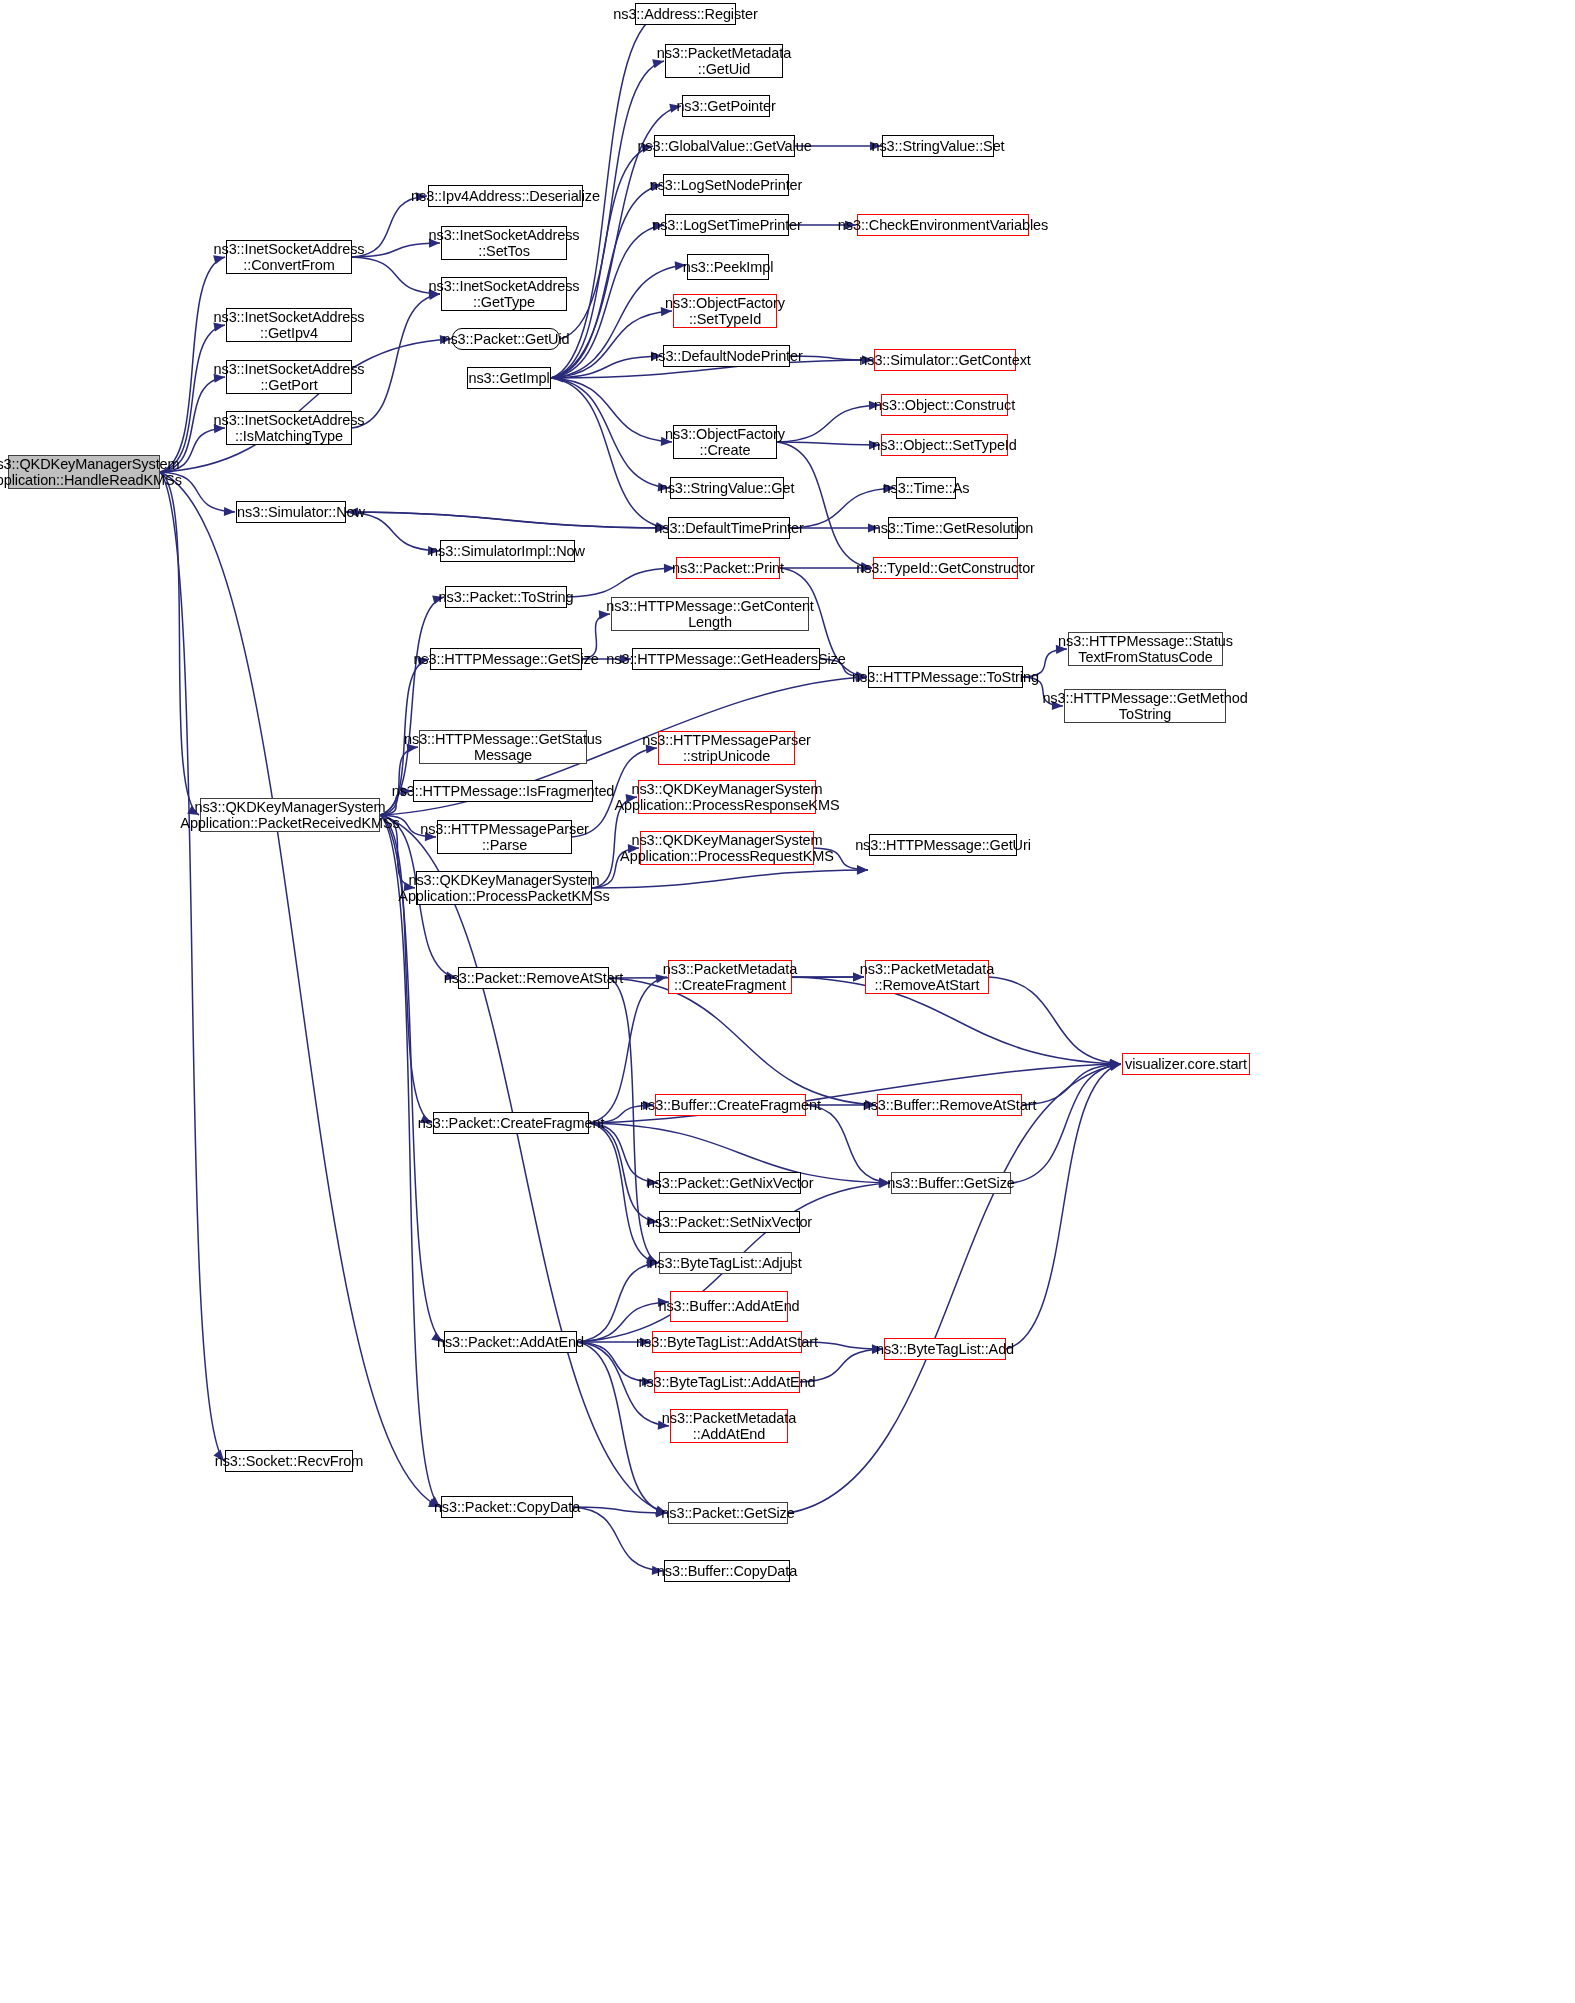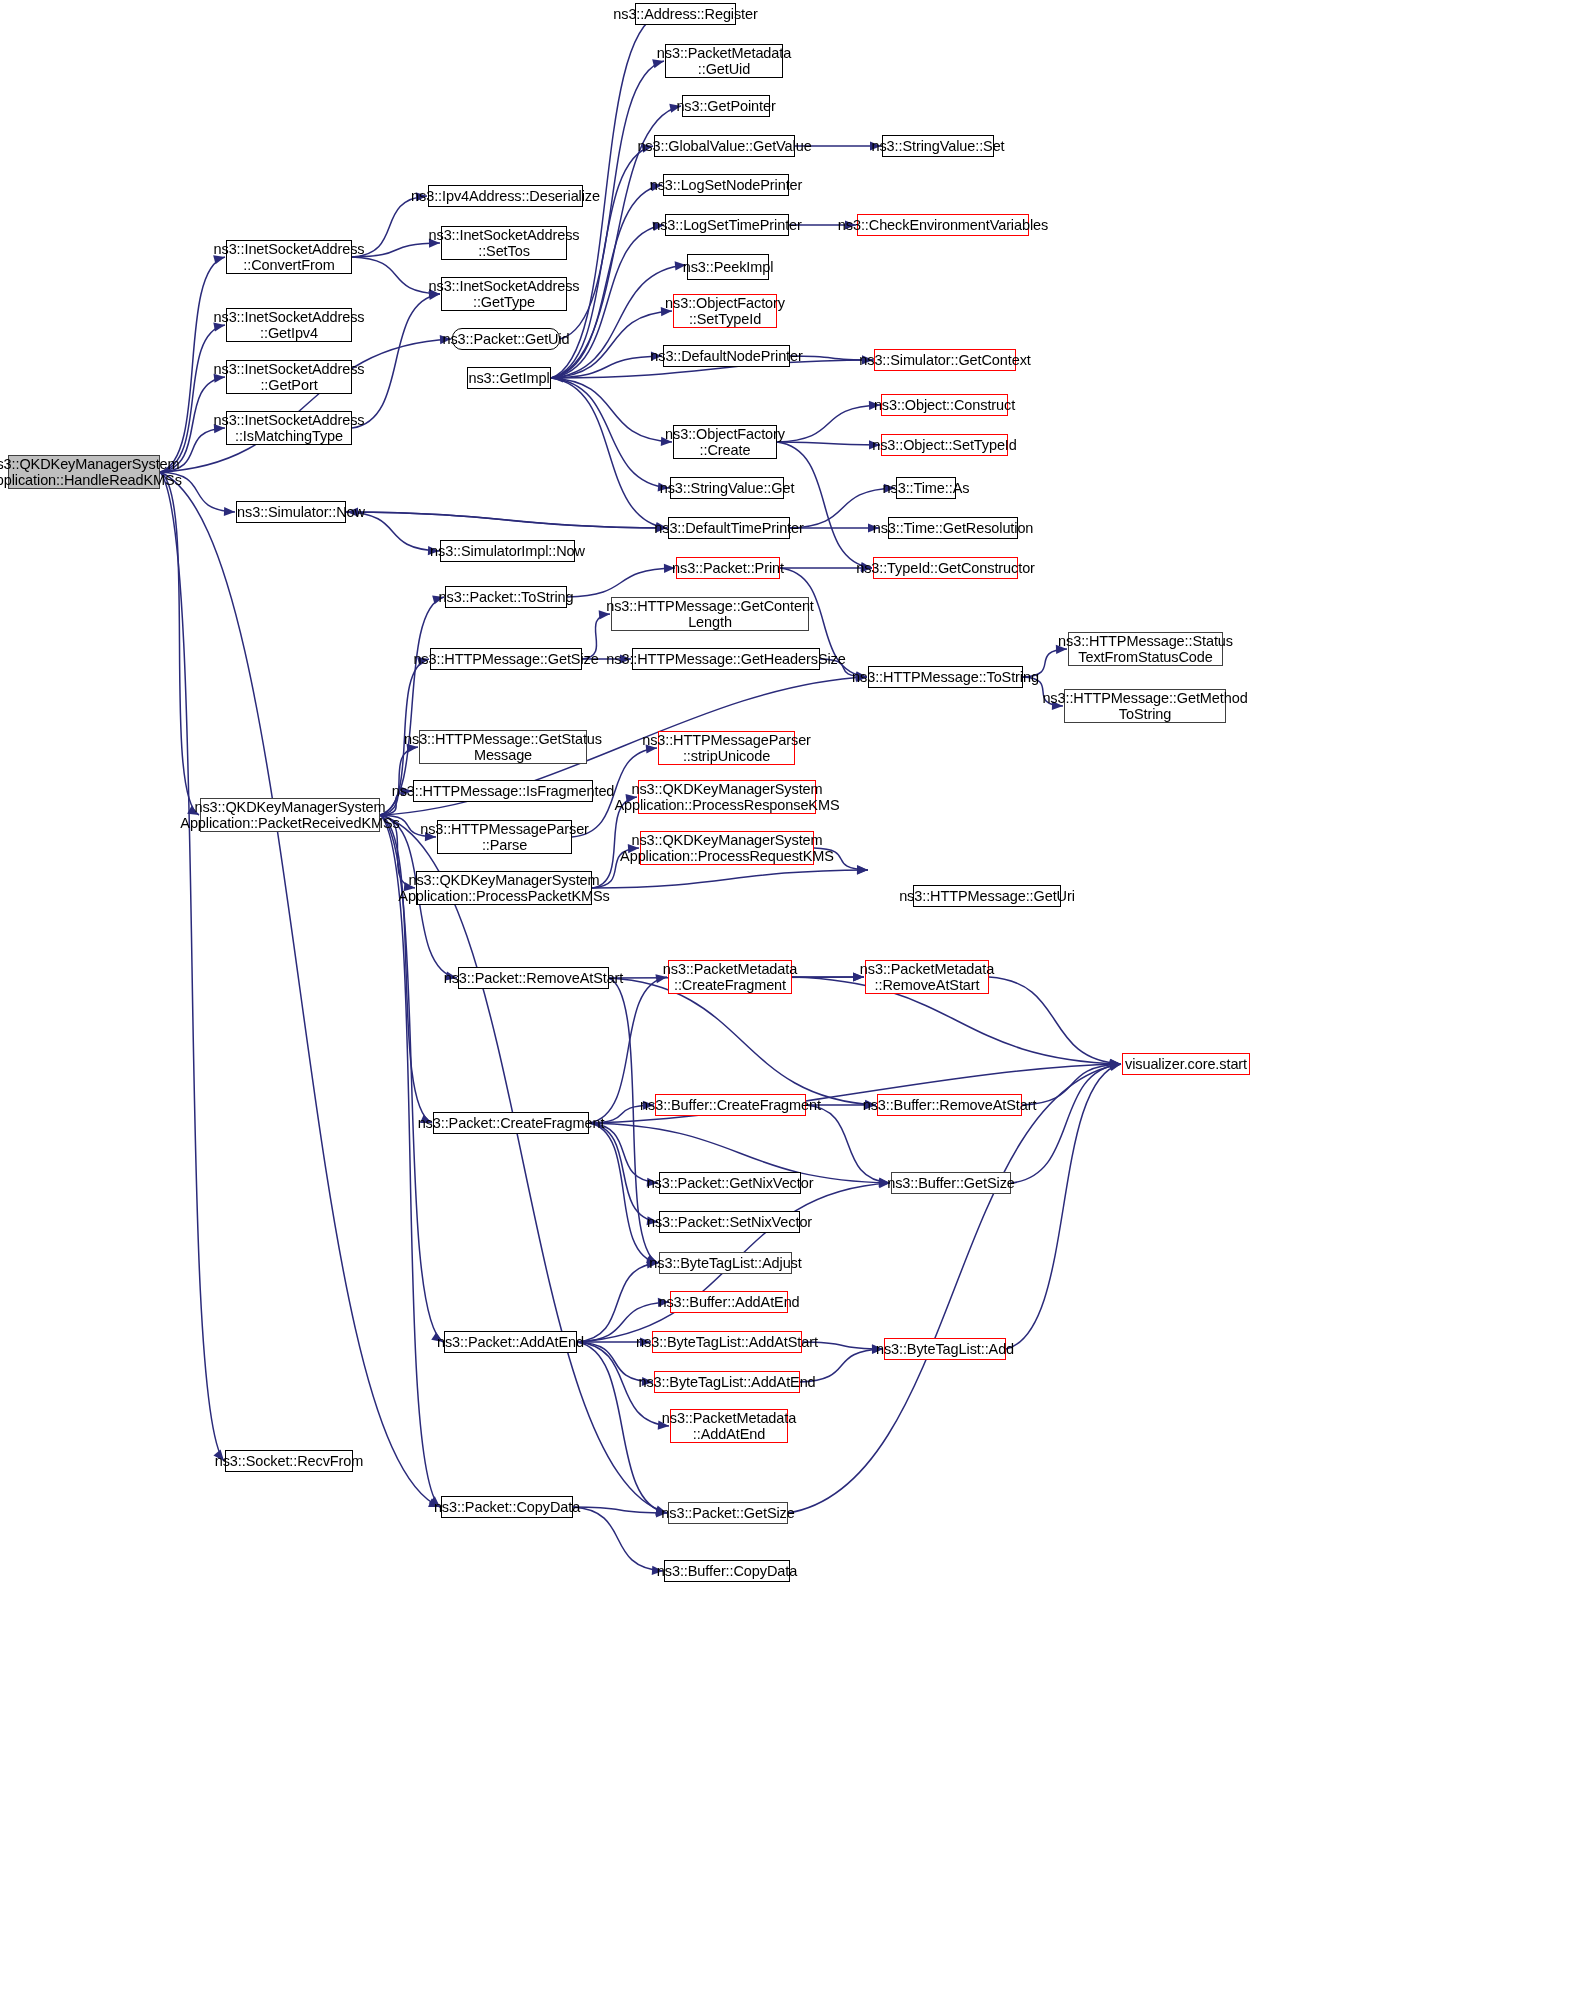--- a/index.html
+++ b/index.html
@@ -454,35 +454,35 @@
       <div class="node red" style="left: 638px; top: 780px; width: 178px; height: 34px;">ns3::QKDKeyManagerSystem
 Application::ProcessResponseKMS</div>
       <div class="node" style="left: 437px; top: 820px; width: 135px; height: 34px;">ns3::HTTPMessageParser
 ::Parse</div>
       <div class="node red" style="left: 640px; top: 831px; width: 174px; height: 34px;">ns3::QKDKeyManagerSystem
 Application::ProcessRequestKMS</div>
       <div class="node grey" style="left: 200px; top: 798px; width: 180px; height: 34px;">ns3::QKDKeyManagerSystem
 Application::PacketReceivedKMSs</div>
       <div class="node" style="left: 416px; top: 871px; width: 176px; height: 34px;">ns3::QKDKeyManagerSystem
 Application::ProcessPacketKMSs</div>
-      <div class="node" style="left: 869px; top: 885px; width: 148px; height: 22px; margin-left: 44px;">ns3::HTTPMessage::GetUri</div>
+      <div class="node" style="left: 869px; top: 834px; width: 148px; height: 22px;">ns3::HTTPMessage::GetUri</div>
       <div class="node" style="left: 458px; top: 967px; width: 151px; height: 22px;">ns3::Packet::RemoveAtStart</div>
       <div class="node red" style="left: 668px; top: 960px; width: 124px; height: 34px;">ns3::PacketMetadata
 ::CreateFragment</div>
       <div class="node red" style="left: 865px; top: 960px; width: 124px; height: 34px;">ns3::PacketMetadata
 ::RemoveAtStart</div>
       <div class="node red" style="left: 1122px; top: 1053px; width: 128px; height: 22px;">visualizer.core.start</div>
       <div class="node" style="left: 433px; top: 1112px; width: 156px; height: 22px;">ns3::Packet::CreateFragment</div>
       <div class="node red" style="left: 655px; top: 1094px; width: 151px; height: 22px;">ns3::Buffer::CreateFragment</div>
       <div class="node red" style="left: 877px; top: 1094px; width: 145px; height: 22px;">ns3::Buffer::RemoveAtStart</div>
       <div class="node" style="left: 659px; top: 1172px; width: 142px; height: 22px;">ns3::Packet::GetNixVector</div>
       <div class="node grey" style="left: 891px; top: 1172px; width: 120px; height: 22px;">ns3::Buffer::GetSize</div>
       <div class="node" style="left: 659px; top: 1211px; width: 141px; height: 22px;">ns3::Packet::SetNixVector</div>
       <div class="node grey" style="left: 659px; top: 1252px; width: 133px; height: 22px;">ns3::ByteTagList::Adjust</div>
-      <div class="node red" style="left: 670px; top: 1291px; width: 118px; height: 22px;">ns3::Buffer::AddAtEnd</div>
+      <div class="node red" style="left: 670px; top: 1291px; width: 118px; height: 31px;">ns3::Buffer::AddAtEnd</div>
       <div class="node" style="left: 444px; top: 1331px; width: 133px; height: 22px;">ns3::Packet::AddAtEnd</div>
       <div class="node red" style="left: 652px; top: 1331px; width: 150px; height: 22px;">ns3::ByteTagList::AddAtStart</div>
       <div class="node red" style="left: 884px; top: 1338px; width: 122px; height: 22px;">ns3::ByteTagList::Add</div>
       <div class="node red" style="left: 654px; top: 1371px; width: 146px; height: 22px;">ns3::ByteTagList::AddAtEnd</div>
       <div class="node red" style="left: 670px; top: 1409px; width: 118px; height: 34px;">ns3::PacketMetadata
 ::AddAtEnd</div>
       <div class="node" style="left: 225px; top: 1450px; width: 128px; height: 22px;">ns3::Socket::RecvFrom</div>
       <div class="node" style="left: 441px; top: 1496px; width: 132px; height: 22px;">ns3::Packet::CopyData</div>
       <div class="node grey" style="left: 668px; top: 1502px; width: 120px; height: 22px;">ns3::Packet::GetSize</div>
       <div class="node" style="left: 664px; top: 1560px; width: 126px; height: 22px;">ns3::Buffer::CopyData</div>

